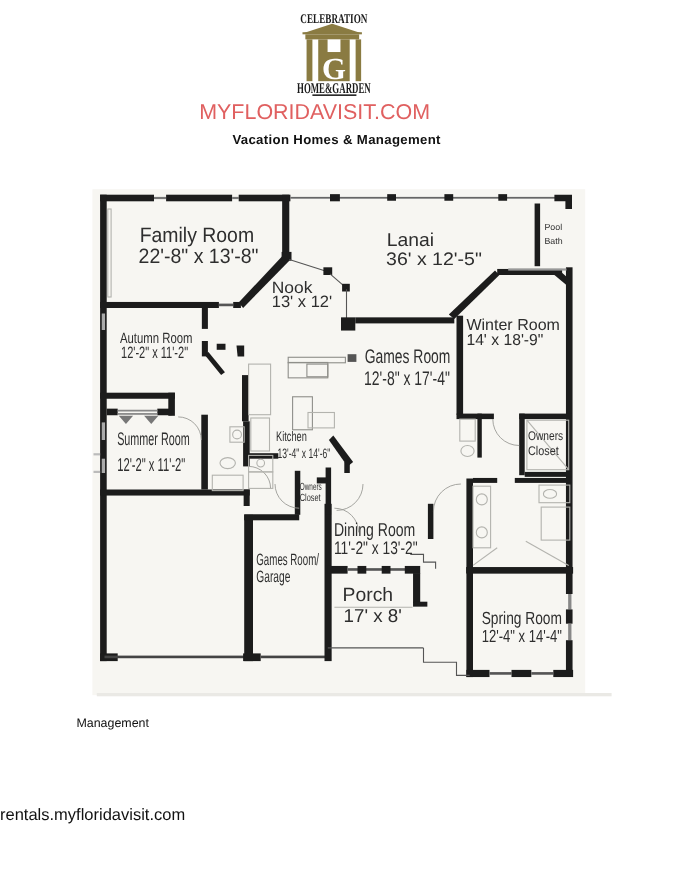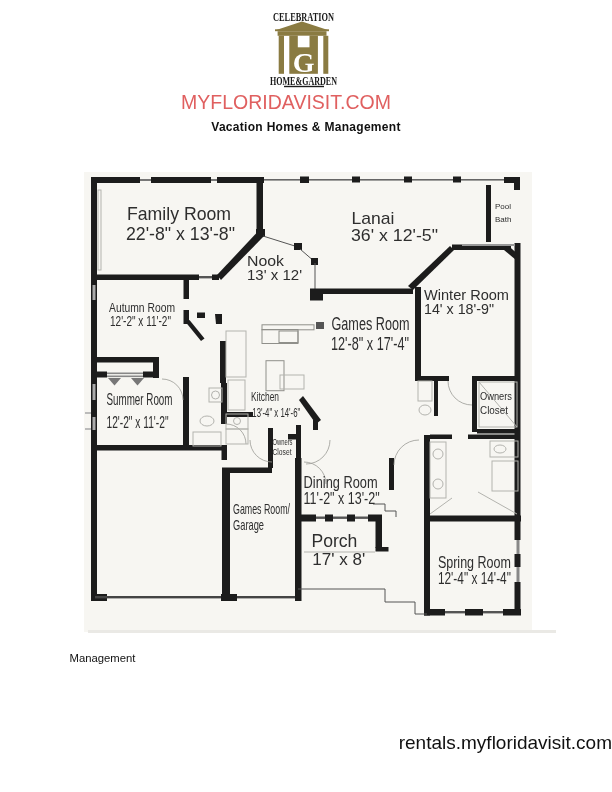--- a/index.html
+++ b/index.html
@@ -245,13 +245,13 @@
   <text class="lbl" x="303.6" y="504" font-size="16.5" textLength="76" lengthAdjust="spacingAndGlyphs">11'-2" x 13'-2"</text>
   <text class="lbl" x="233" y="513.5" font-size="15" textLength="57" lengthAdjust="spacingAndGlyphs">Games Room/</text>
   <text class="lbl" x="233" y="529.5" font-size="15" textLength="31" lengthAdjust="spacingAndGlyphs">Garage</text>
   <text class="lbl" x="311.4" y="546.8" font-size="17.5" textLength="46" lengthAdjust="spacingAndGlyphs">Porch</text>
   <text class="lbl" x="312.3" y="565" font-size="17" textLength="53" lengthAdjust="spacingAndGlyphs">17' x 8'</text>
   <text class="lbl" x="437.9" y="567.5" font-size="16" textLength="73" lengthAdjust="spacingAndGlyphs">Spring Room</text>
   <text class="lbl" x="437.9" y="584" font-size="16" textLength="73" lengthAdjust="spacingAndGlyphs">12'-4" x 14'-4"</text>
 </svg>
 
 <div class="abs" style="left:69.5px;top:652px;font-size:11.3px;color:#111;">Management</div>
-<div class="abs" style="left:0;top:732px;width:612px;text-align:right;font-size:19px;color:#111;">rentals.myfloridavisit.com</div>
+<div class="abs" style="left:0;top:732px;width:612px;text-align:left;font-size:15px;color:#111;">rentals.myfloridavisit.com</div>
 
 </body></html>

